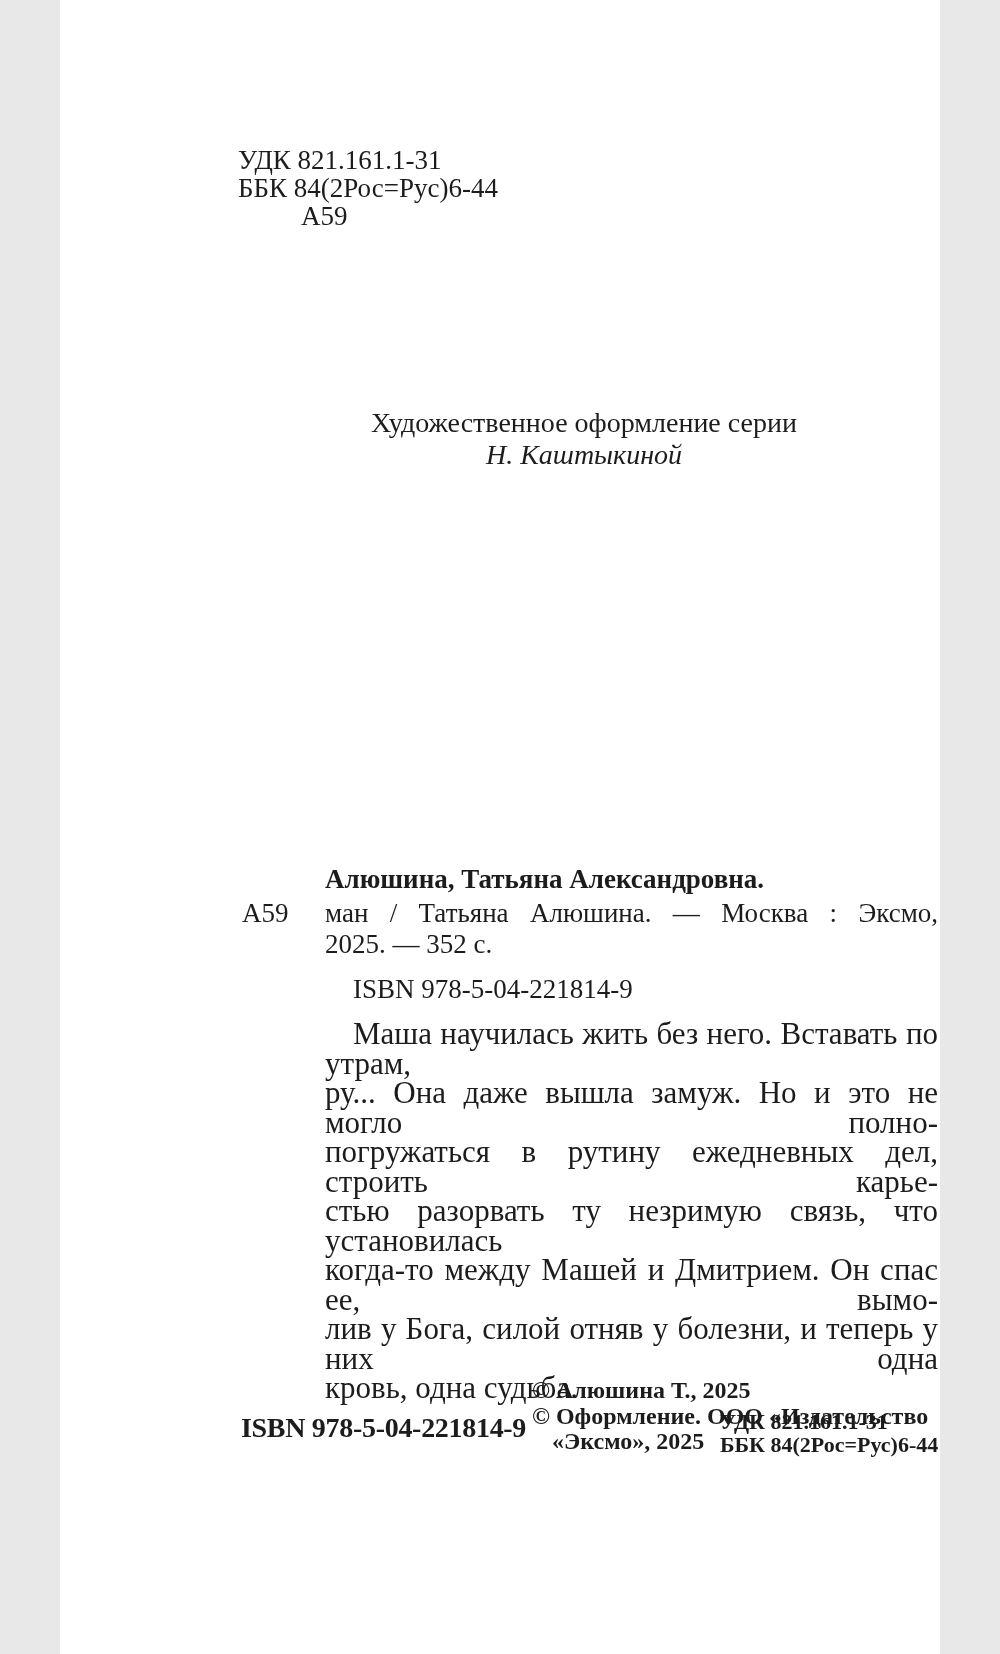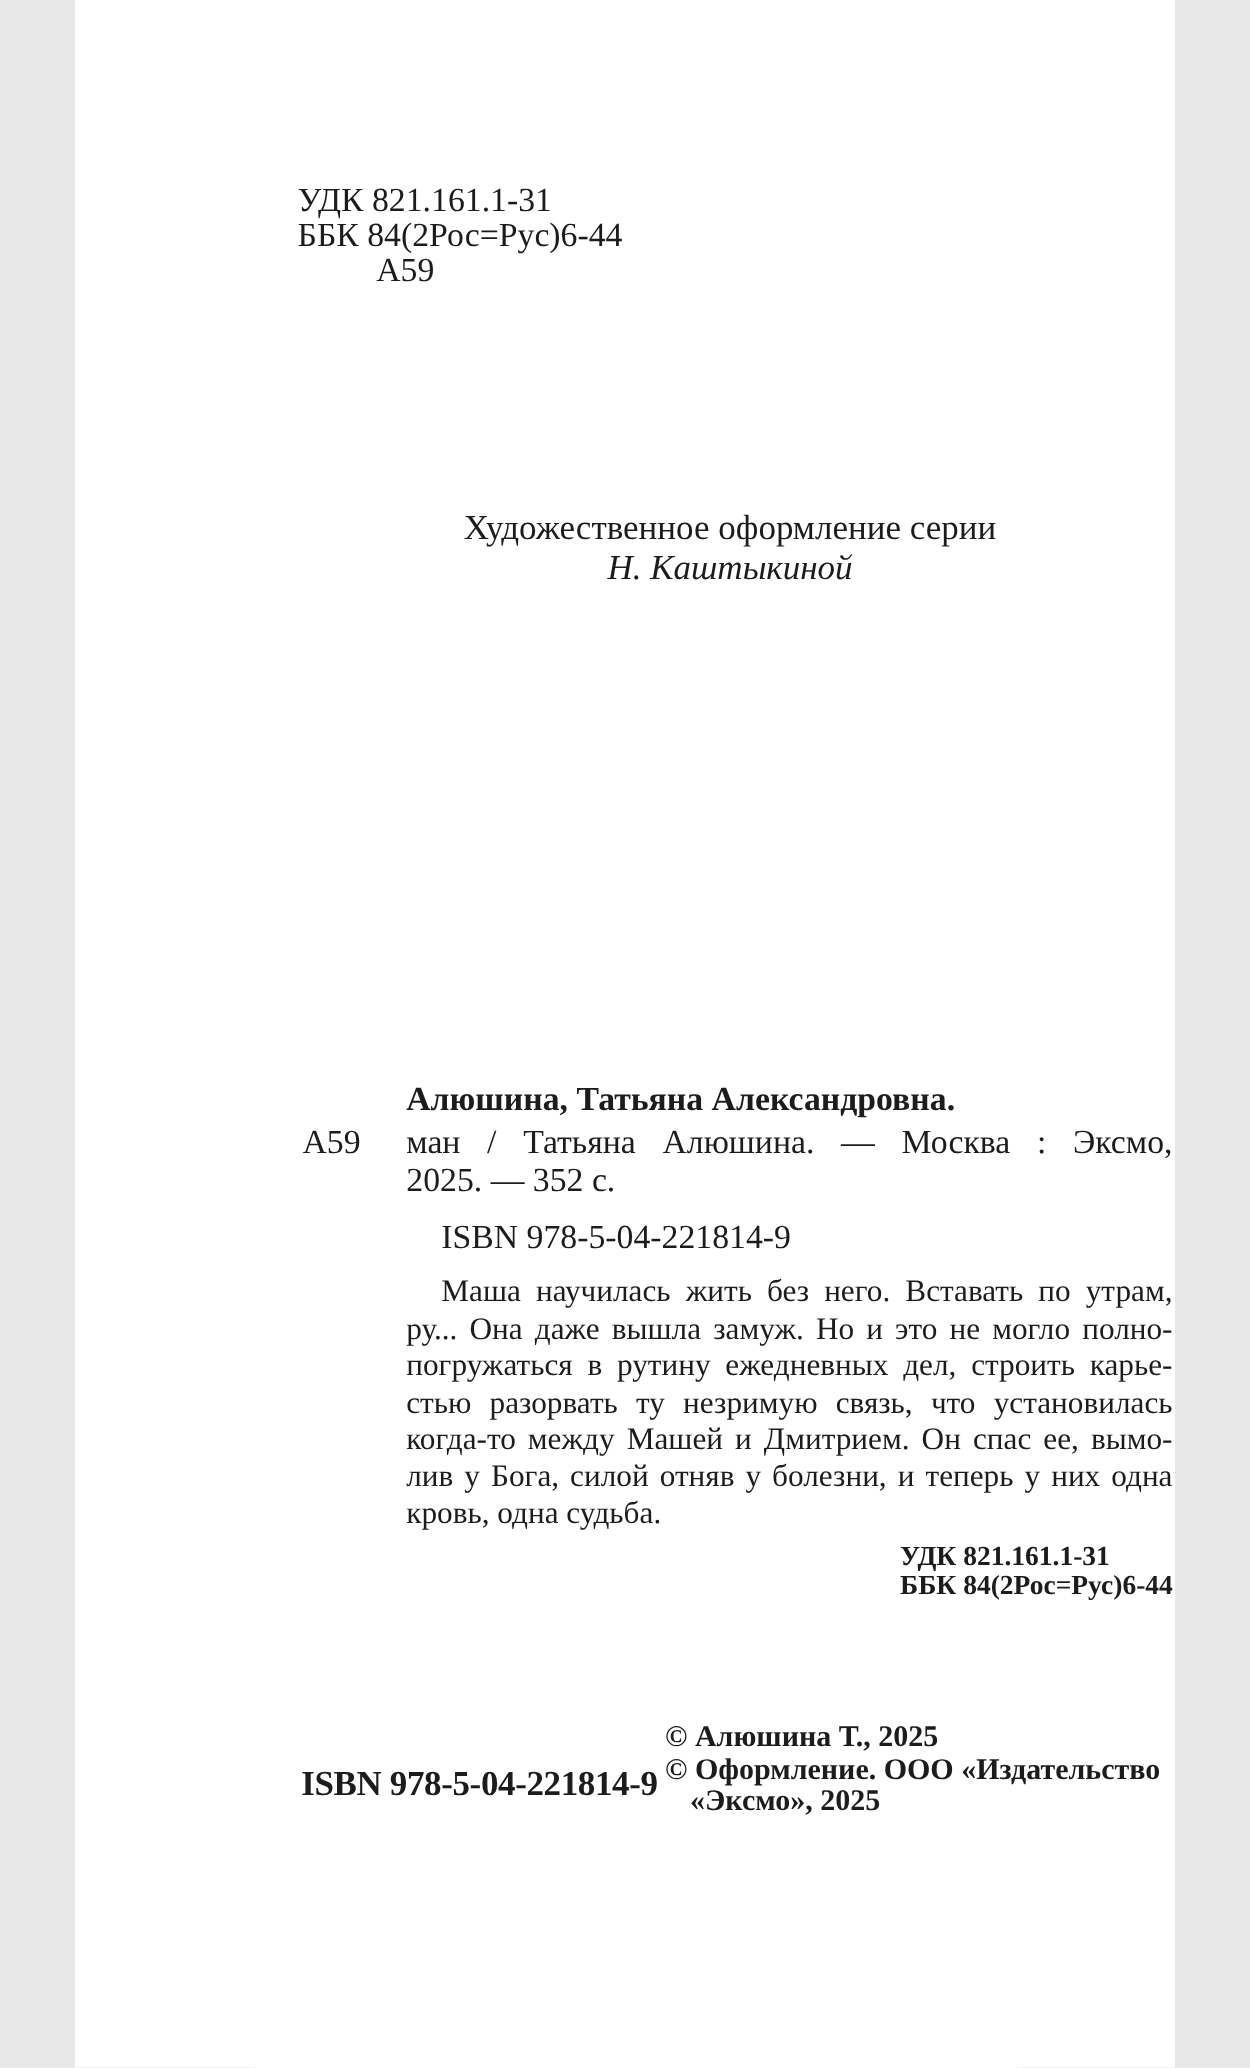--- a/index.html
+++ b/index.html
@@ -31,21 +31,21 @@
   }
   .card .heading{font-weight:bold;}
   .card .body{position:relative;margin-top:3px;}
   .card .code{
     position:absolute;left:-83px;top:0;white-space:nowrap;
   }
   .jline{text-align:justify;text-align-last:justify;}
   .lline{text-align:left;}
   .indent{text-indent:28px;}
   .card .isbn-line{margin-top:14px;text-indent:28px;}
-  .card .annot{margin-top:14px;font-size:25px;line-height:29.5px;}
+  .card .annot{margin-top:14px;font-size:31px;line-height:29.5px;}
   .card .codes-right{
     margin-top:7px;padding-left:395px;
     font-weight:bold;font-size:22px;line-height:23px;white-space:nowrap;
   }
   
   .footer-isbn{
     position:absolute;left:181px;top:1412px;
     font-weight:bold;font-size:28px;white-space:nowrap;letter-spacing:-0.3px;
   }
   .footer-copy{

